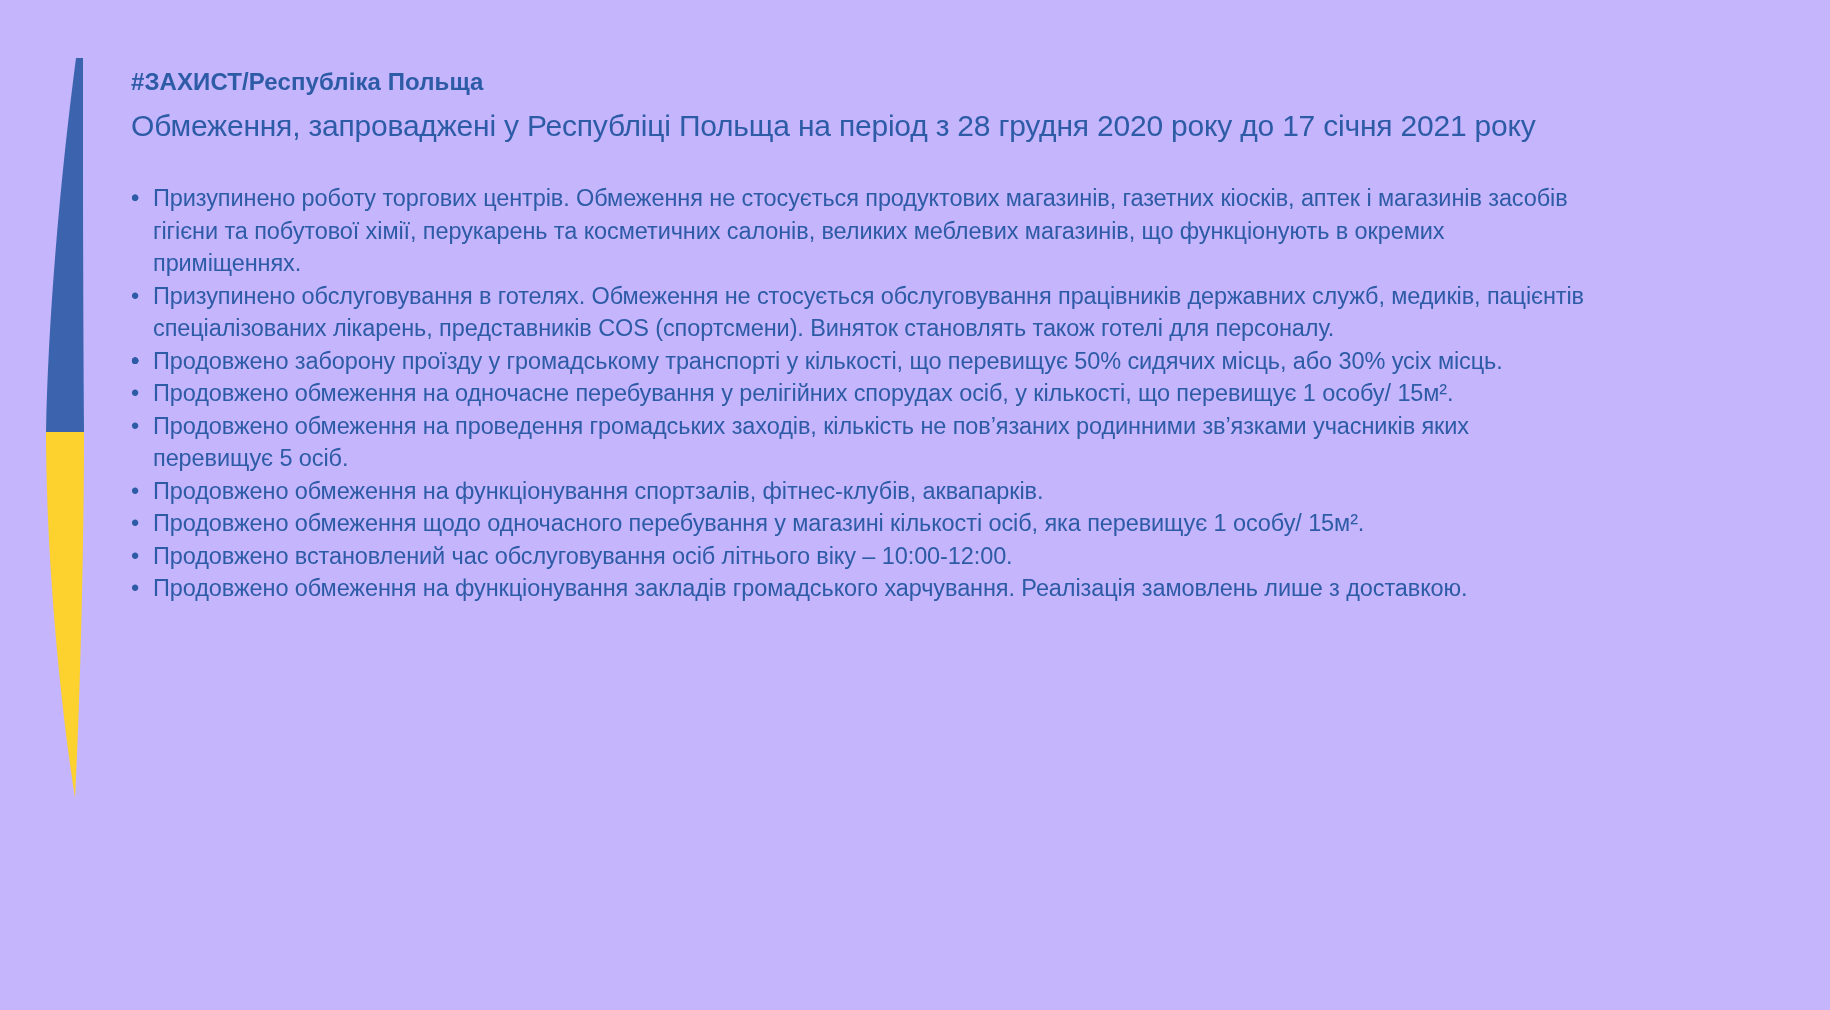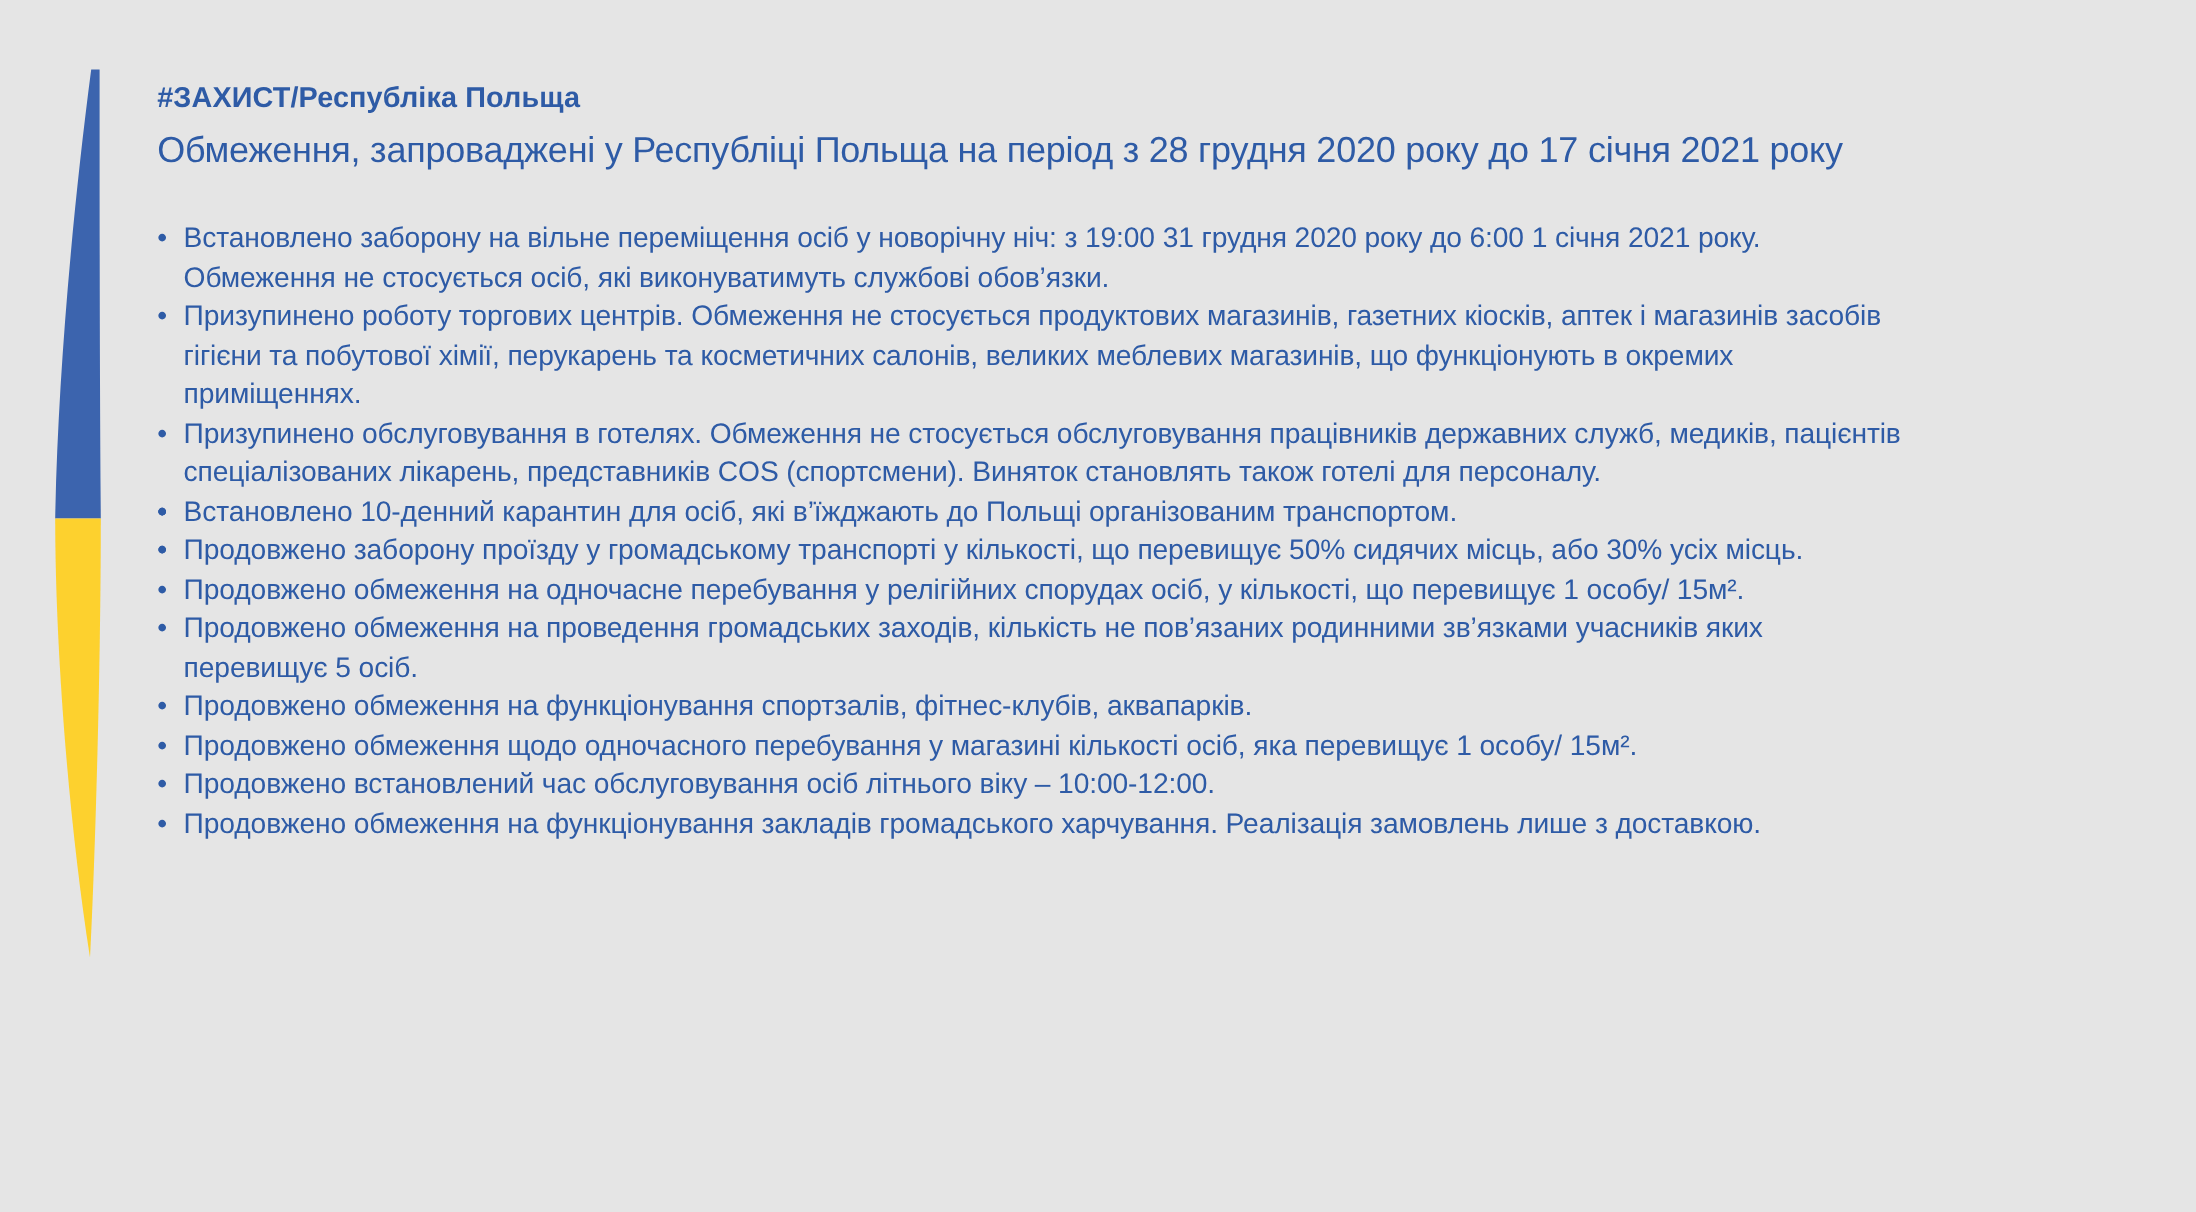--- a/index.html
+++ b/index.html
@@ -5,21 +5,21 @@
   * { margin: 0; padding: 0; box-sizing: border-box; }
   html, body {
     width: 1830px; height: 1010px;
     background: #ffffff;
     font-family: "Liberation Sans", "DejaVu Sans", sans-serif;
     overflow: hidden;
   }
   .page {
     position: relative;
     width: 1830px; height: 1010px;
-    background: #e5e5e5;
+    background: #c4b5fd;
   }
   .ribbon {
     position: absolute;
     left: 0; top: 0;
     width: 120px; height: 1010px;
   }
   .content {
     position: absolute;
     left: 131px; top: 68px;
     width: 1475px;
@@ -65,26 +65,26 @@
     <path d="M 76 58 C 60 180 48 320 46 432 L 84 432 C 83 300 83 170 83 58 Z" fill="#3c64ae"></path>
     <path d="M 46 432 C 46 545 58 690 75 798 C 80 700 84 545 84 432 Z" fill="#fdd12e"></path>
   </svg>
 
   <div class="content">
     <div class="hashtag">#ЗАХИСТ/Республіка Польща</div>
 
     <div class="doc-title">Обмеження, запроваджені у Республіці Польща на період з 28 грудня 2020 року до 17 січня 2021 року</div>
 
     <ul class="restrictions">
-        <li><span class="bullet">•</span><span>Встановлено заборону на вільне переміщення осіб у новорічну ніч: з 19:00 31 грудня 2020 року до 6:00 1 січня 2021 року. Обмеження не стосується осіб, які виконуватимуть службові обов’язки.</span></li>
+        <li><span class="bullet">•</span></li>
         <li><span class="bullet">•</span><span>Призупинено роботу торгових центрів. Обмеження не стосується продуктових магазинів, газетних кіосків, аптек і магазинів засобів гігієни та побутової хімії, перукарень та косметичних салонів, великих меблевих магазинів, що функціонують в окремих приміщеннях.</span></li>
         <li><span class="bullet">•</span><span>Призупинено обслуговування в готелях. Обмеження не стосується обслуговування працівників державних служб, медиків, пацієнтів спеціалізованих лікарень, представників COS (спортсмени). Виняток становлять також готелі для персоналу.</span></li>
         <li><span class="bullet">•</span></li>
         <li><span class="bullet">•</span></li>
-        <li><span class="bullet">•</span><span>Встановлено 10-денний карантин для осіб, які в’їжджають до Польщі організованим транспортом.</span></li>
+        <li><span class="bullet">•</span></li>
         <li><span class="bullet">•</span></li>
         <li><span class="bullet">•</span><span>Продовжено заборону проїзду у громадському транспорті у кількості, що перевищує 50% сидячих місць, або 30% усіх місць.</span></li>
         <li><span class="bullet">•</span><span>Продовжено обмеження на одночасне перебування у релігійних спорудах осіб, у кількості, що перевищує 1 особу/ 15м².</span></li>
         <li><span class="bullet">•</span><span>Продовжено обмеження на проведення громадських заходів, кількість не пов’язаних родинними зв’язками учасників яких перевищує 5 осіб.</span></li>
         <li><span class="bullet">•</span><span>Продовжено обмеження на функціонування спортзалів, фітнес-клубів, аквапарків.</span></li>
         <li><span class="bullet">•</span><span>Продовжено обмеження щодо одночасного перебування у магазині кількості осіб, яка перевищує 1 особу/ 15м².</span></li>
         <li><span class="bullet">•</span><span>Продовжено встановлений час обслуговування осіб літнього віку – 10:00-12:00.</span></li>
         <li><span class="bullet">•</span><span>Продовжено обмеження на функціонування закладів громадського харчування. Реалізація замовлень лише з доставкою.</span></li>
       </ul>
   </div>

